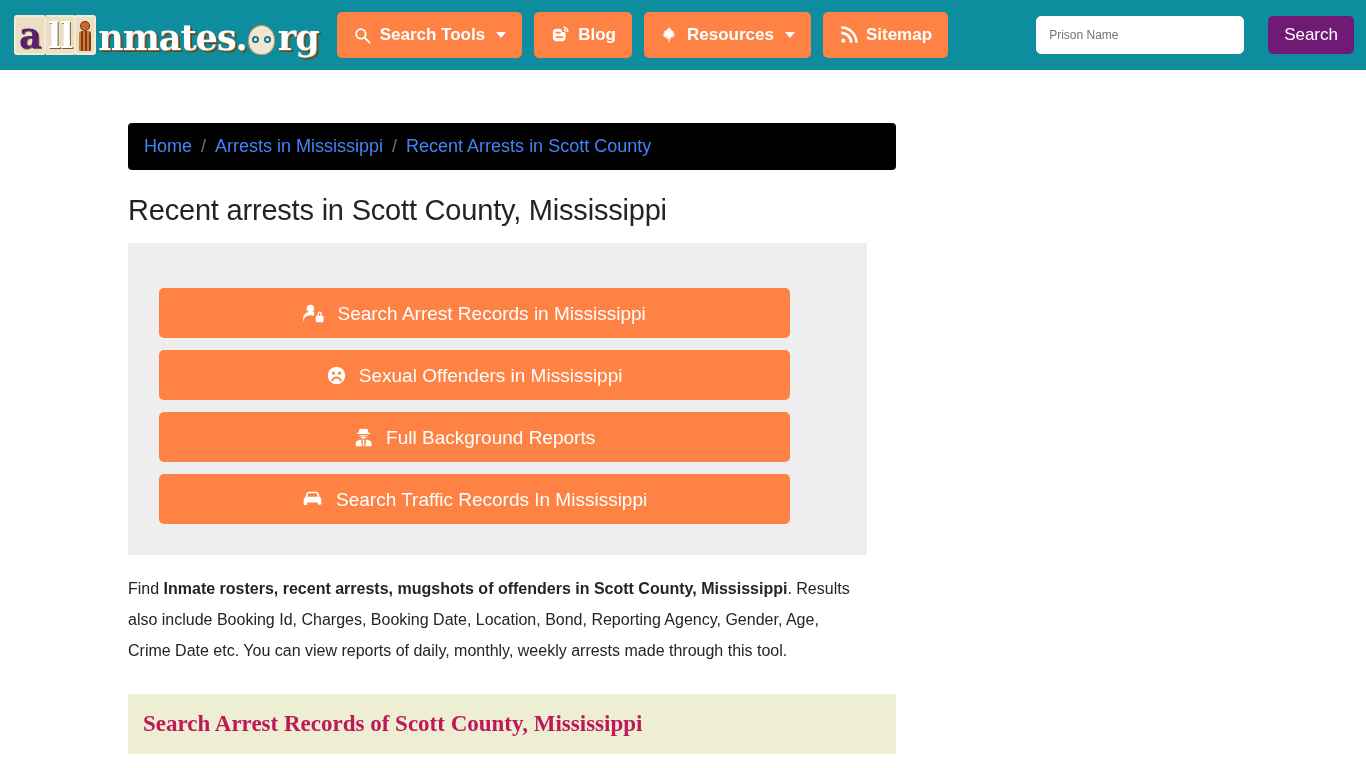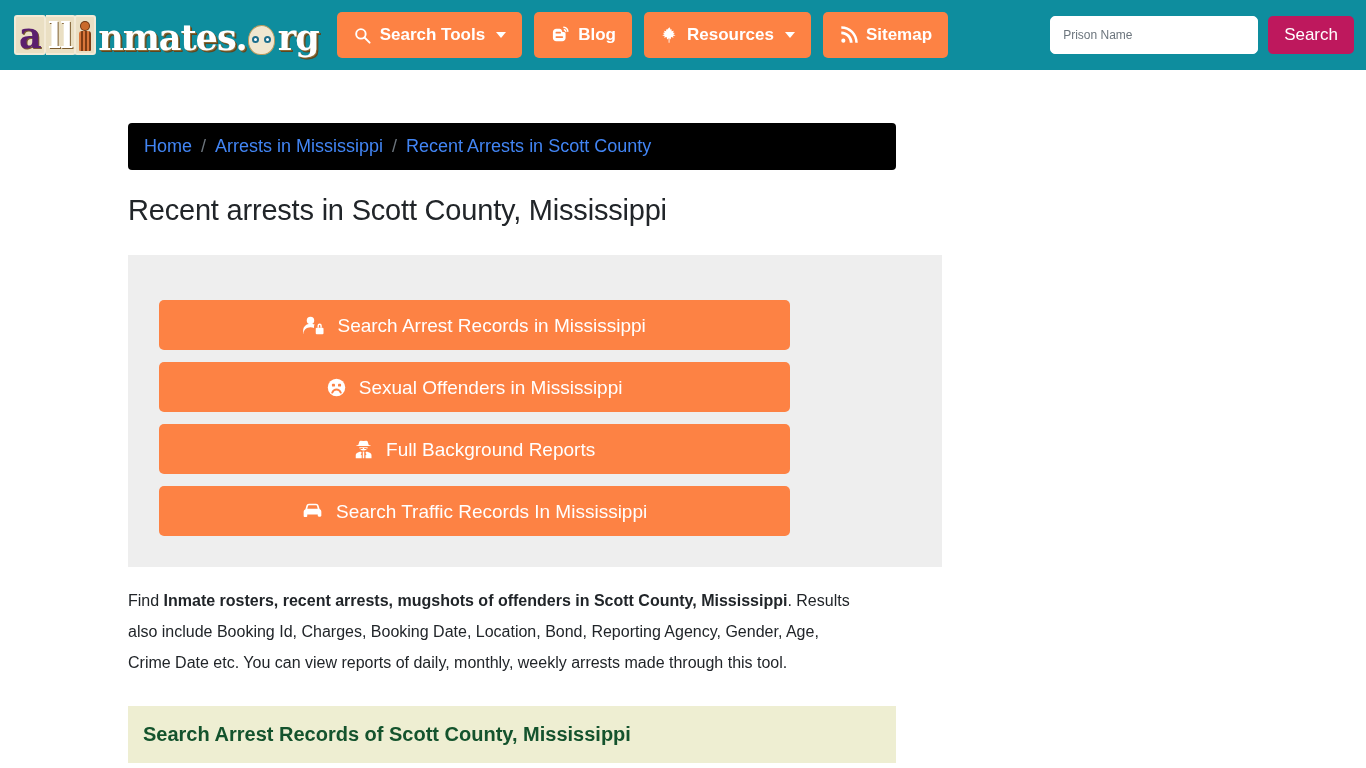--- a/index.html
+++ b/index.html
@@ -162,22 +162,22 @@
     border-radius: 5px;
     padding: 0 12px;
     font-size: 12px;
     color: #333;
     background: #fff;
     outline: none;
     font-family: "Liberation Sans", sans-serif;
   }
   .search-input::placeholder { color: #6c757d; }
   .search-btn {
-    margin-left: 10px;
-    background: #be185d;
+    margin-left: 24px;
+    background: #701a75;
     color: #fff;
     border: none;
     border-radius: 5px;
     height: 38px;
     padding: 0 16px;
     font-size: 17px;
     cursor: pointer;
     font-family: "Liberation Sans", sans-serif;
   }
 
@@ -209,22 +209,22 @@
   h1.page-title {
     font-size: 29px;
     font-weight: normal;
     color: #212529;
     margin: 24px 0 0 0;
     letter-spacing: -0.2px;
   }
 
   .panel {
     background: #eeeeee;
-    width: 814px;
-    margin-top: 28px;
+    width: 739px;
+    margin-top: 16px;
     padding: 45px 31px 31px 31px;
   }
   .cta {
     display: block;
     width: 631px;
     background: #fd8244;
     color: #ffffff;
     border: none;
     border-radius: 5px;
     height: 50px;
@@ -248,23 +248,24 @@
   .intro b { font-weight: bold; }
 
   .section-banner {
     width: 768px;
     background: #eeeed2;
     margin-top: 28px;
     padding: 17px 15px;
   }
   .section-banner h2 {
     margin: 0;
-    font-size: 20px;
-    color: #14532d;
+    font-size: 23px;
+    color: #be185d;
     font-weight: bold;
+    font-family: Liberation Serif, serif;
   }
 </style>
 </head>
 <body>
 
 <header class="site-header">
 
   <a href="#" class="logo">
     <span class="logo-wrap">
       <span class="lg-a">a</span>

